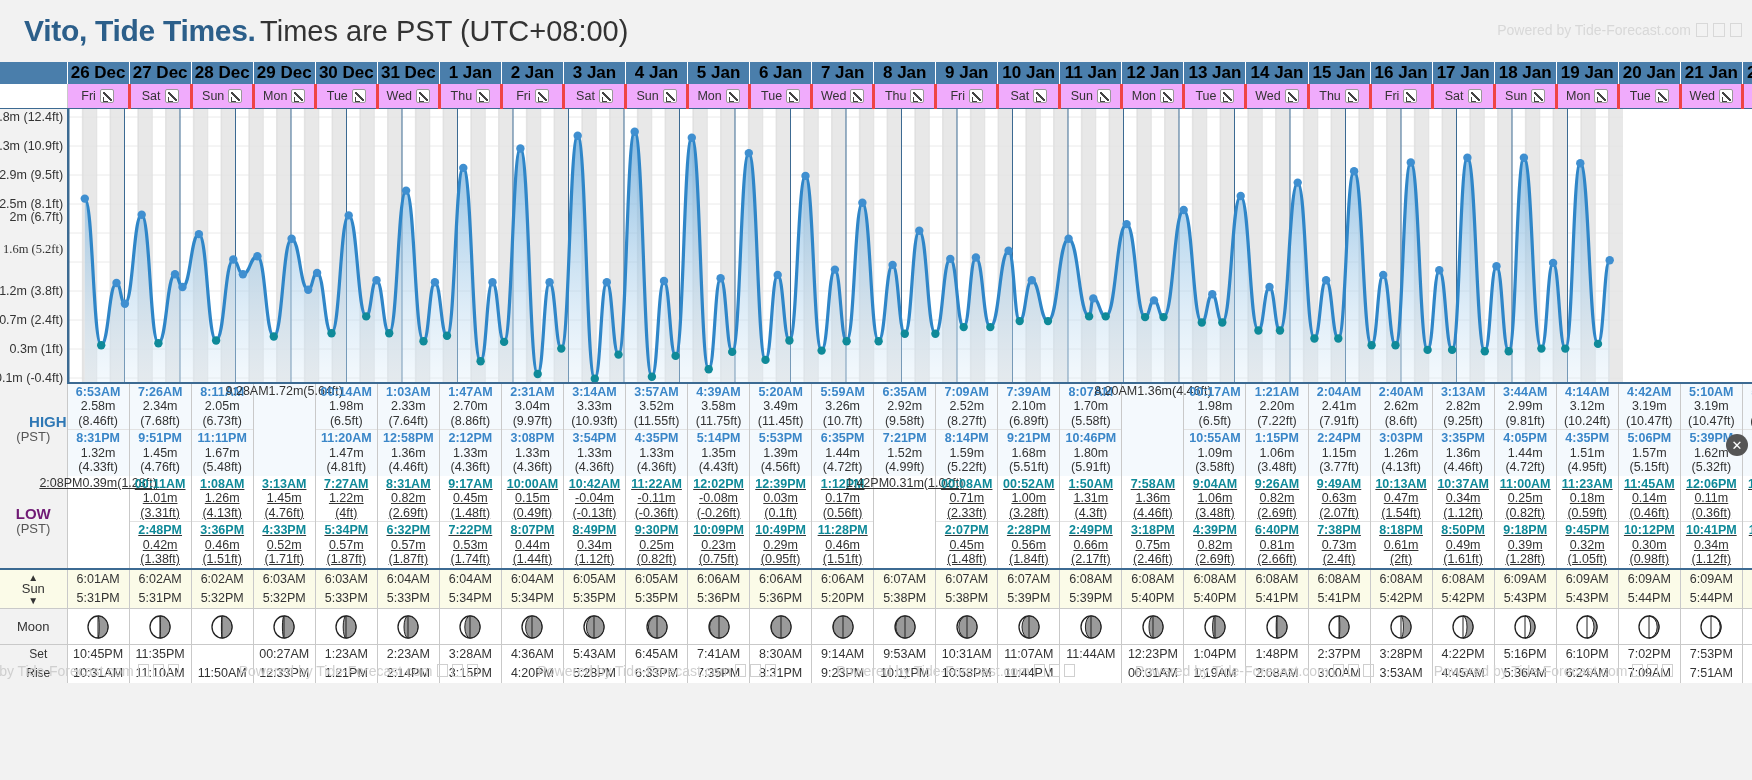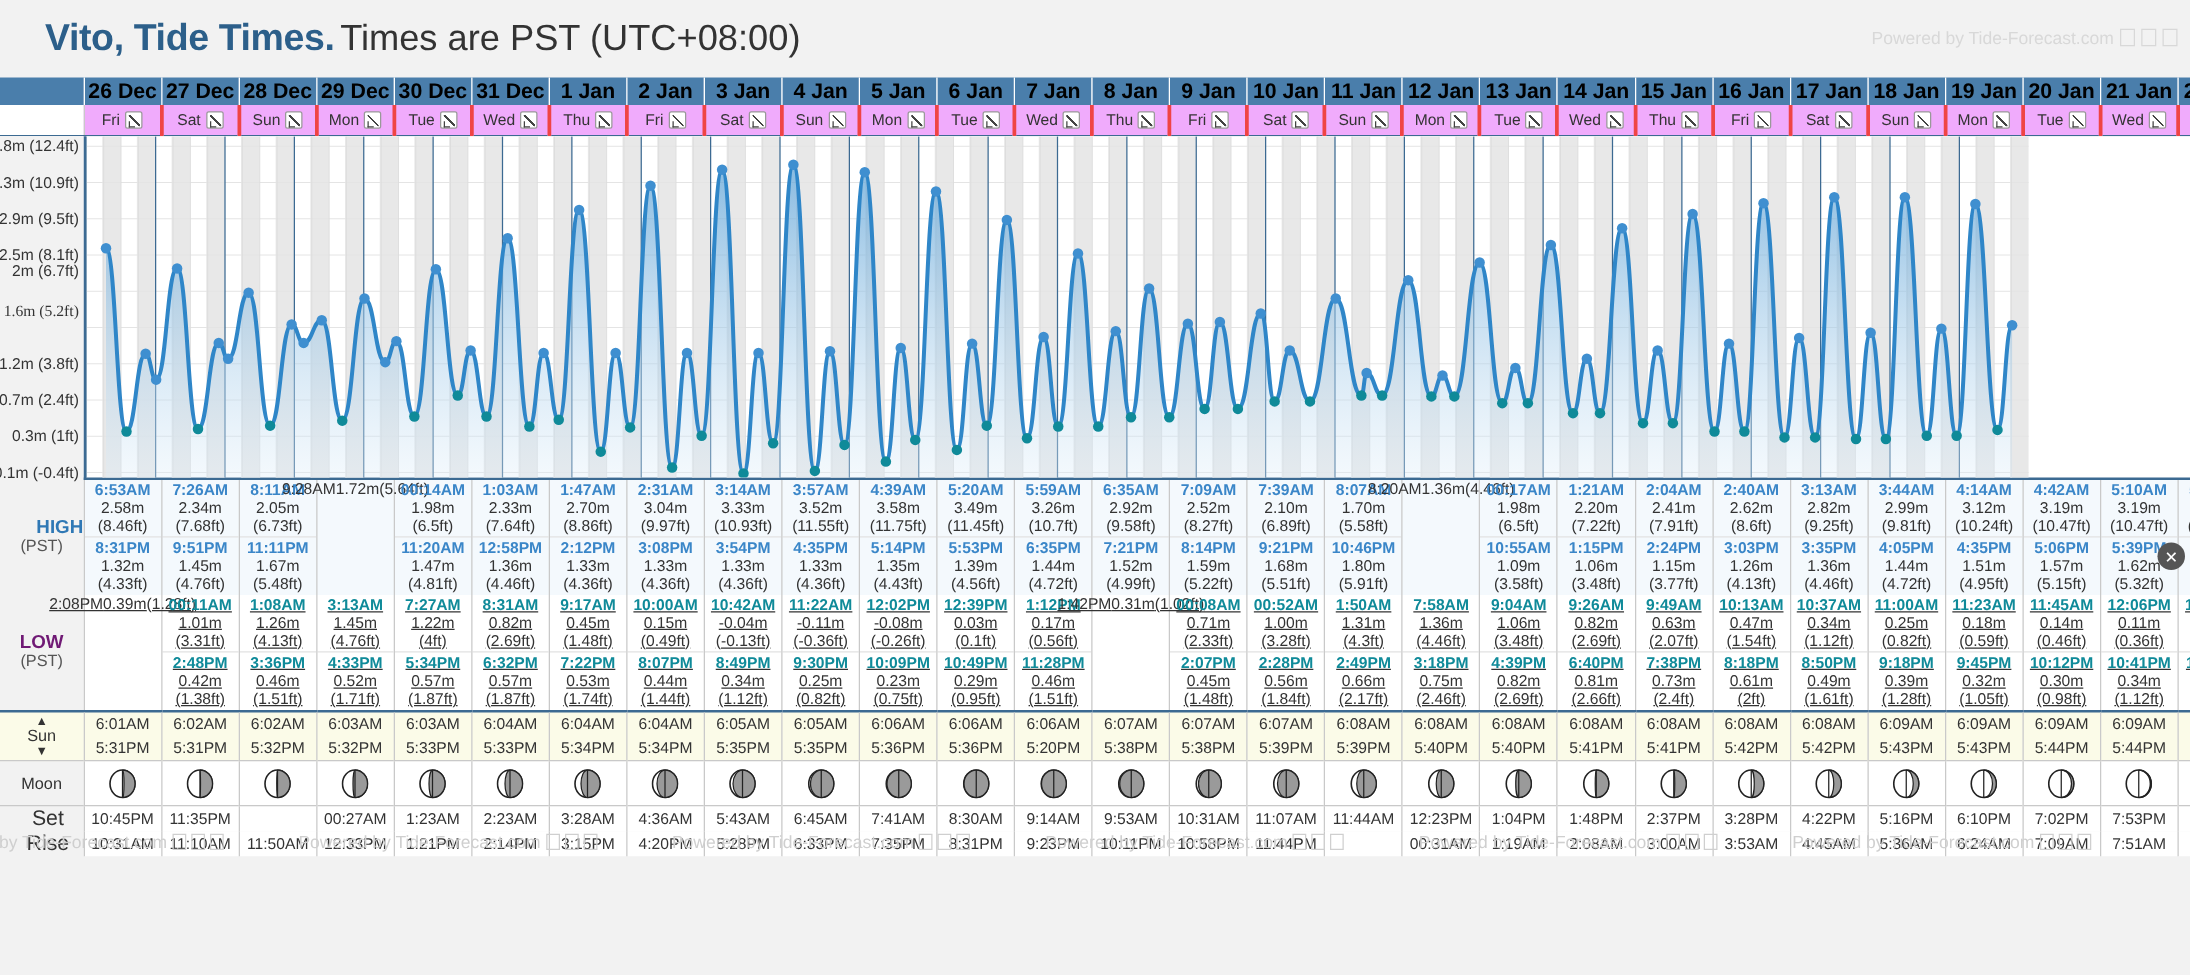--- a/index.html
+++ b/index.html
@@ -1,20 +1,20 @@
 <!DOCTYPE html>
 <html><head>
 <meta charset="utf-8">
 <style>
   * { box-sizing: border-box; margin:0; padding:0; }
   html,body { width:1752px; height:780px; overflow:hidden; background:#f2f2f2;
     font-family:"Liberation Sans", sans-serif; }
 
   
-  #titlebar { height:62px; padding:14px 0 0 36px; background:#f2f2f2; position:relative; }
+  #titlebar { height:62px; padding:14px 0 0 24px; background:#f2f2f2; position:relative; }
   #titlebar .t1 { font-size:30px; font-weight:bold; color:#2c5f8a; letter-spacing:-.3px; }
   #titlebar .t2 { font-size:29px; color:#333; font-weight:normal; }
   #powered-top { position:absolute; right:10px; top:22px; font-size:14px; color:#d8d8d8;
      display:flex; align-items:center; gap:5px;}
   #powered-top .bx { width:12px;height:14px;border:1px solid #d8d8d8;display:inline-block;}
 
   
   #grid { position:relative; width:1752px; }
   table.tt { border-collapse:collapse; table-layout:fixed; width:1806px; }
   table.tt td, table.tt th { padding:0; }
@@ -74,21 +74,21 @@
 
   
   .moon td { background:#fff; height:36px; text-align:center;
      border-right:1px solid #c9c9c9; border-top:1px solid #c9c9c9;}
   .moon td.lab { background:#f2f2f2; font-size:13px; color:#333; }
   .mn { width:22px;height:24px;display:inline-block;vertical-align:middle;}
 
   
   .sr td { height:19px; text-align:center; font-size:12.5px; color:#333;
      border-right:1px solid #c9c9c9; background:#fff;}
-  .sr td.lab { background:#f2f2f2; font-size:17px;padding-left:10px; }
+  .sr td.lab { background:#f2f2f2; font-size:12px;padding-left:10px; }
   .sr.first td { border-top:1px solid #c9c9c9; }
 
   #footer { position:absolute; left:0; bottom:0; width:1752px; height:24px;
      display:flex; align-items:center; pointer-events:none; }
   .wm { font-size:14px; color:#cfcfcf; display:flex; align-items:center; gap:4px;
      margin-left:0; }
   .wm .bx { width:11px;height:13px;border:1px solid #cfcfcf; }
 
   #closebtn { position:absolute; right:4px; top:372px; width:22px;height:22px;
      border-radius:50%; background:#555; color:#fff; font-size:13px;

